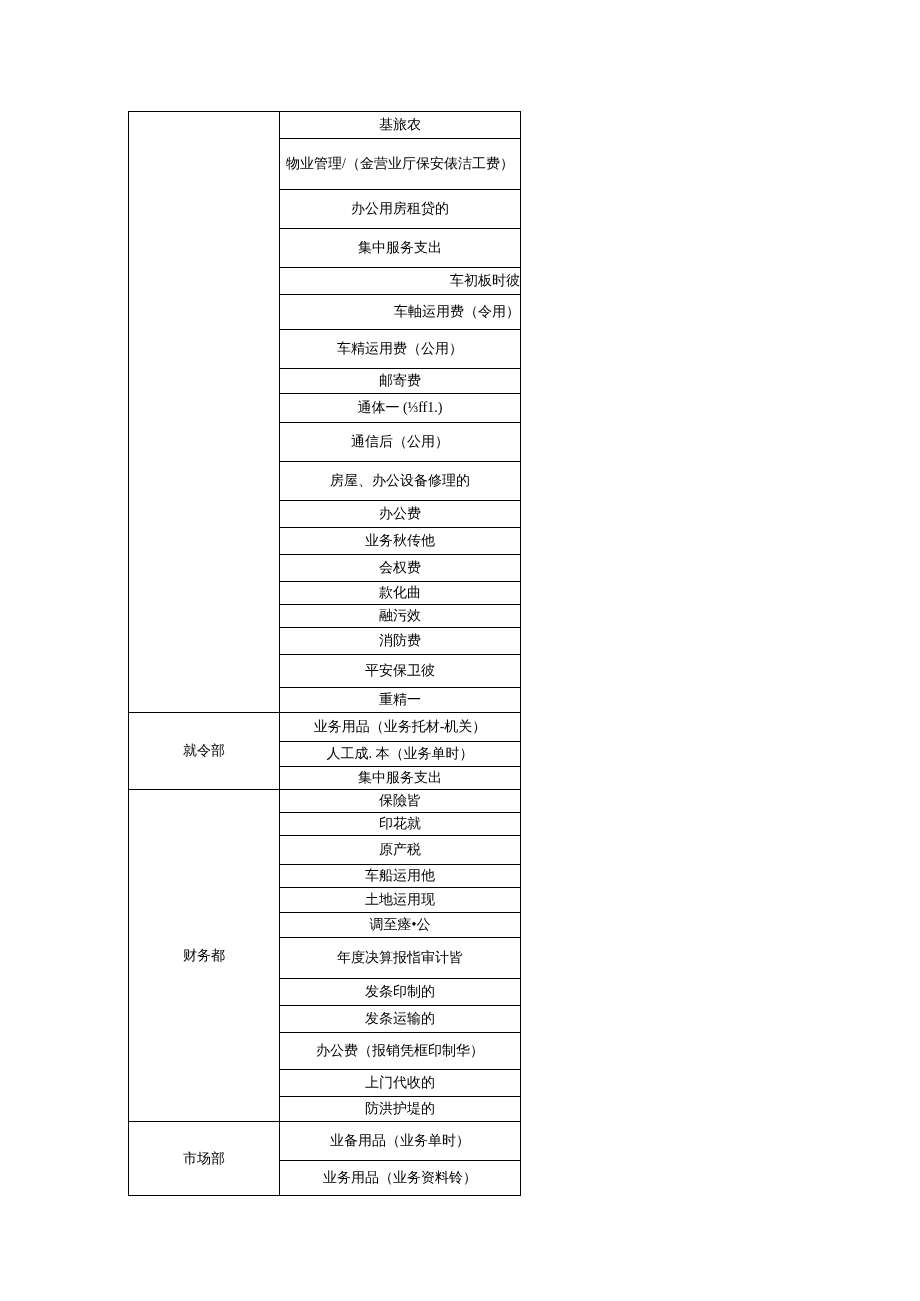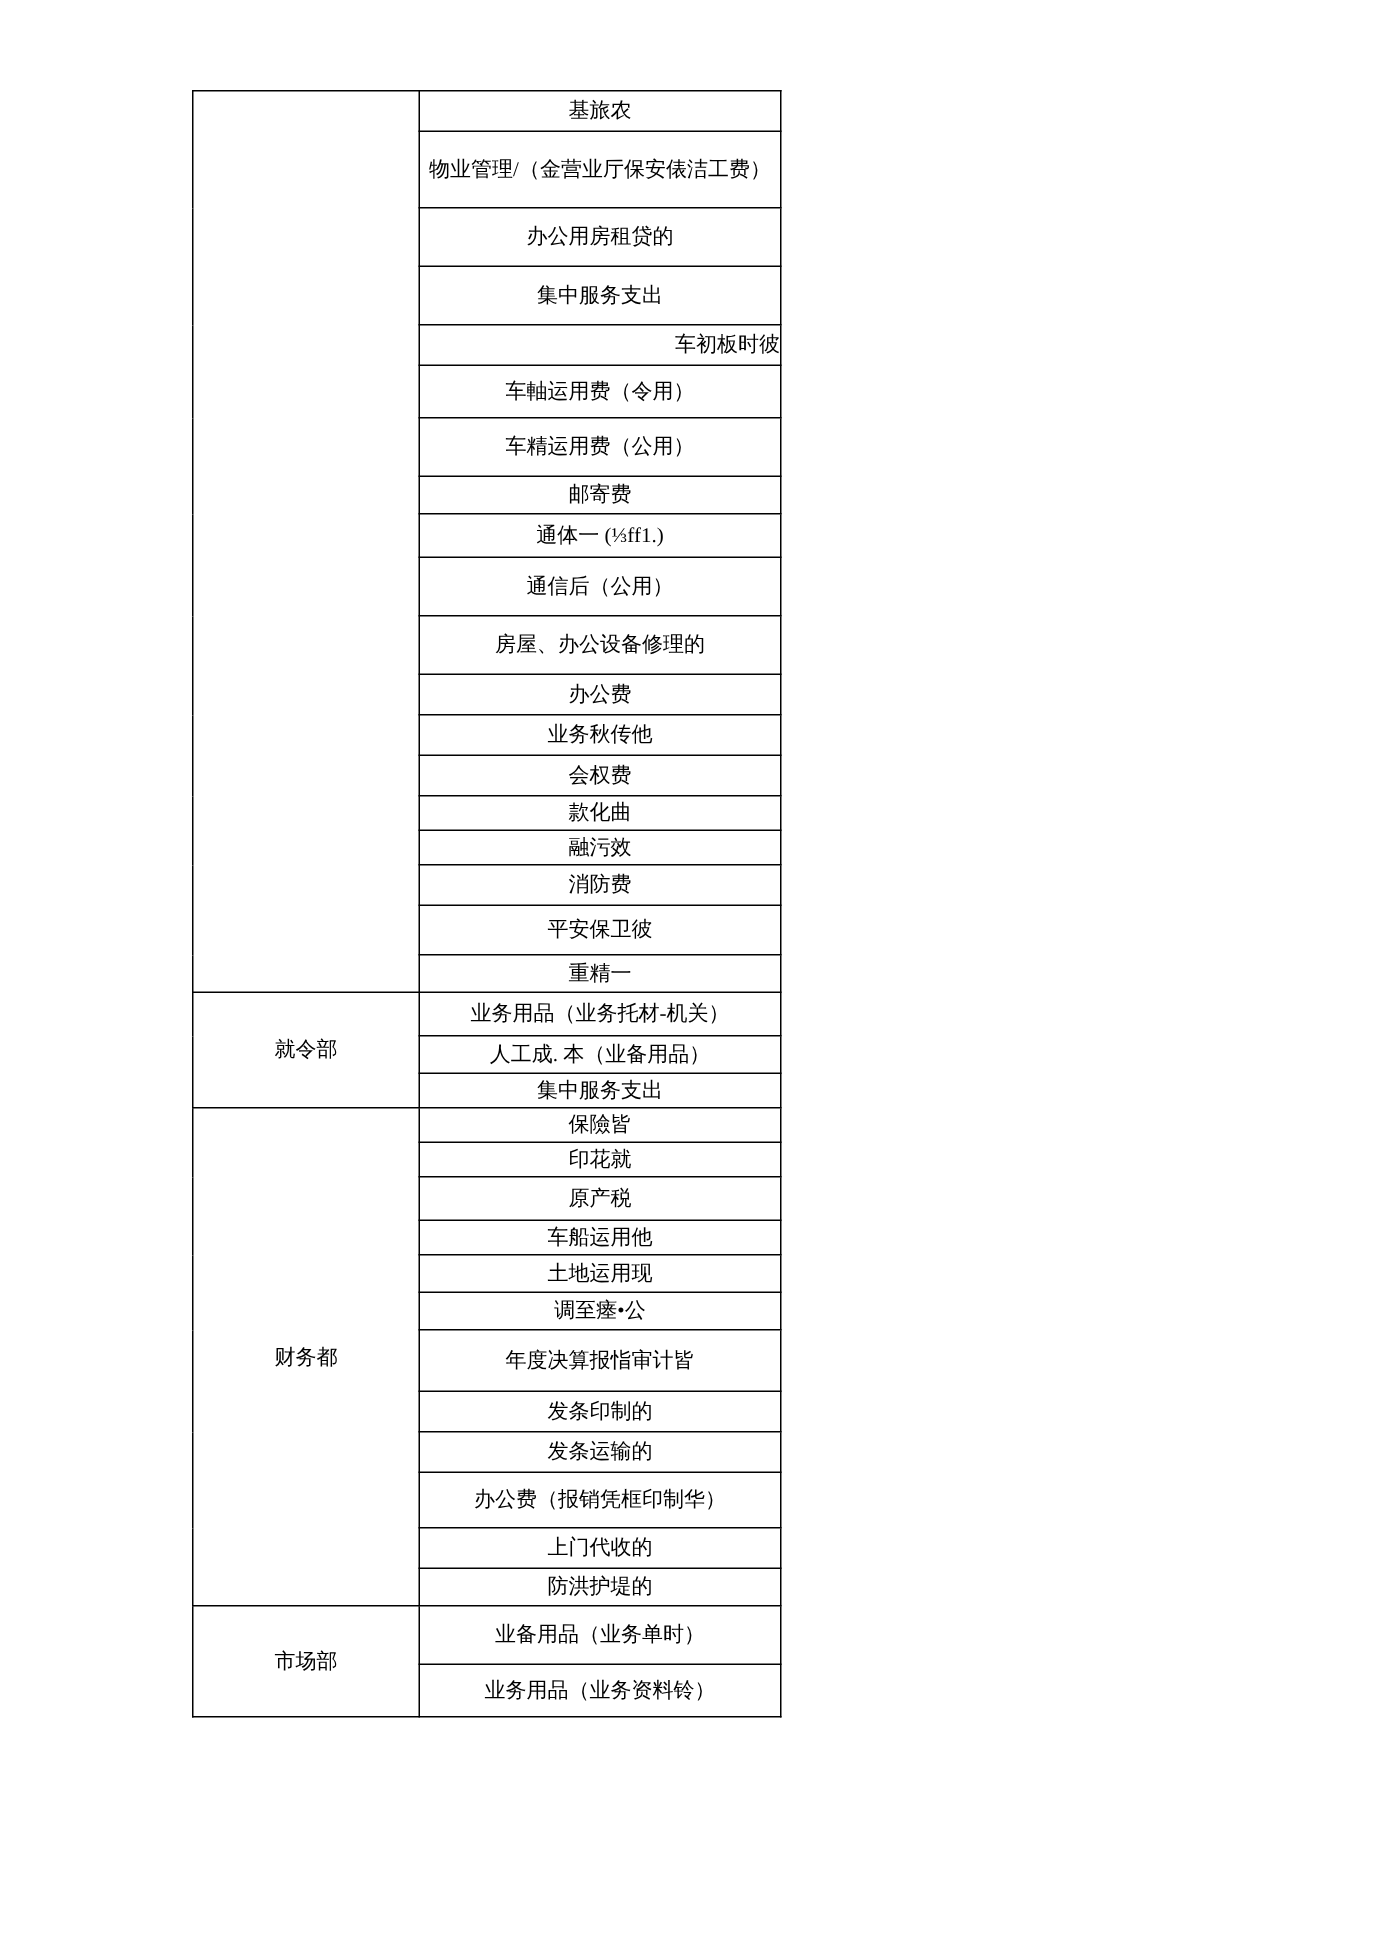--- a/index.html
+++ b/index.html
@@ -6,21 +6,21 @@
     margin: 0;
     padding: 0;
     background: #fff;
     font-family: "SimSun", "宋体", serif;
     font-size: 14px;
     color: #000;
     width: 920px;
     height: 1301px;
   }
   .page {
-    padding-top: 60px;
+    padding-top: 111px;
     padding-left: 128px;
   }
   table {
     border-collapse: collapse;
   }
   td {
     border: 1px solid #000;
     text-align: center;
     vertical-align: middle;
     padding: 0;
@@ -55,21 +55,21 @@
         </tr>
         <tr>
           <td class="col2" style="height: 38px;">集中服务支出</td>
           <td class="col3"></td>
         </tr>
         <tr>
           <td class="col2" style="height: 26px; text-align: right;">车初板时彼</td>
           <td class="col3"></td>
         </tr>
         <tr>
-          <td class="col2" style="height: 34px;">车軸运用费（令用）</td>
+          <td class="col2" style="height: 34px; text-align: right;">车軸运用费（令用）</td>
           <td class="col3"></td>
         </tr>
         <tr>
           <td class="col2" style="height: 38px;">车精运用费（公用）</td>
           <td class="col3"></td>
         </tr>
         <tr>
           <td class="col2" style="height: 24px;">邮寄费</td>
           <td class="col3"></td>
         </tr>
@@ -116,21 +116,21 @@
         <tr>
           <td class="col2" style="height: 24px;">重精一</td>
           <td class="col3"></td>
         </tr>
         <tr>
           <td rowspan="3" class="col1">就令部</td>
           <td class="col2" style="height: 28px;">业务用品（业务托材-机关）</td>
           <td class="col3"></td>
         </tr>
         <tr>
-          <td class="col2" style="height: 24px;">人工成. 本（业备用品）</td>
+          <td class="col2" style="height: 24px;">人工成. 本（业务单时）</td>
           <td class="col3"></td>
         </tr>
         <tr>
           <td class="col2" style="height: 22px;">集中服务支出</td>
           <td class="col3"></td>
         </tr>
         <tr>
           <td rowspan="12" class="col1">财务都</td>
           <td class="col2" style="height: 22px;">保險皆</td>
           <td class="col3"></td>

